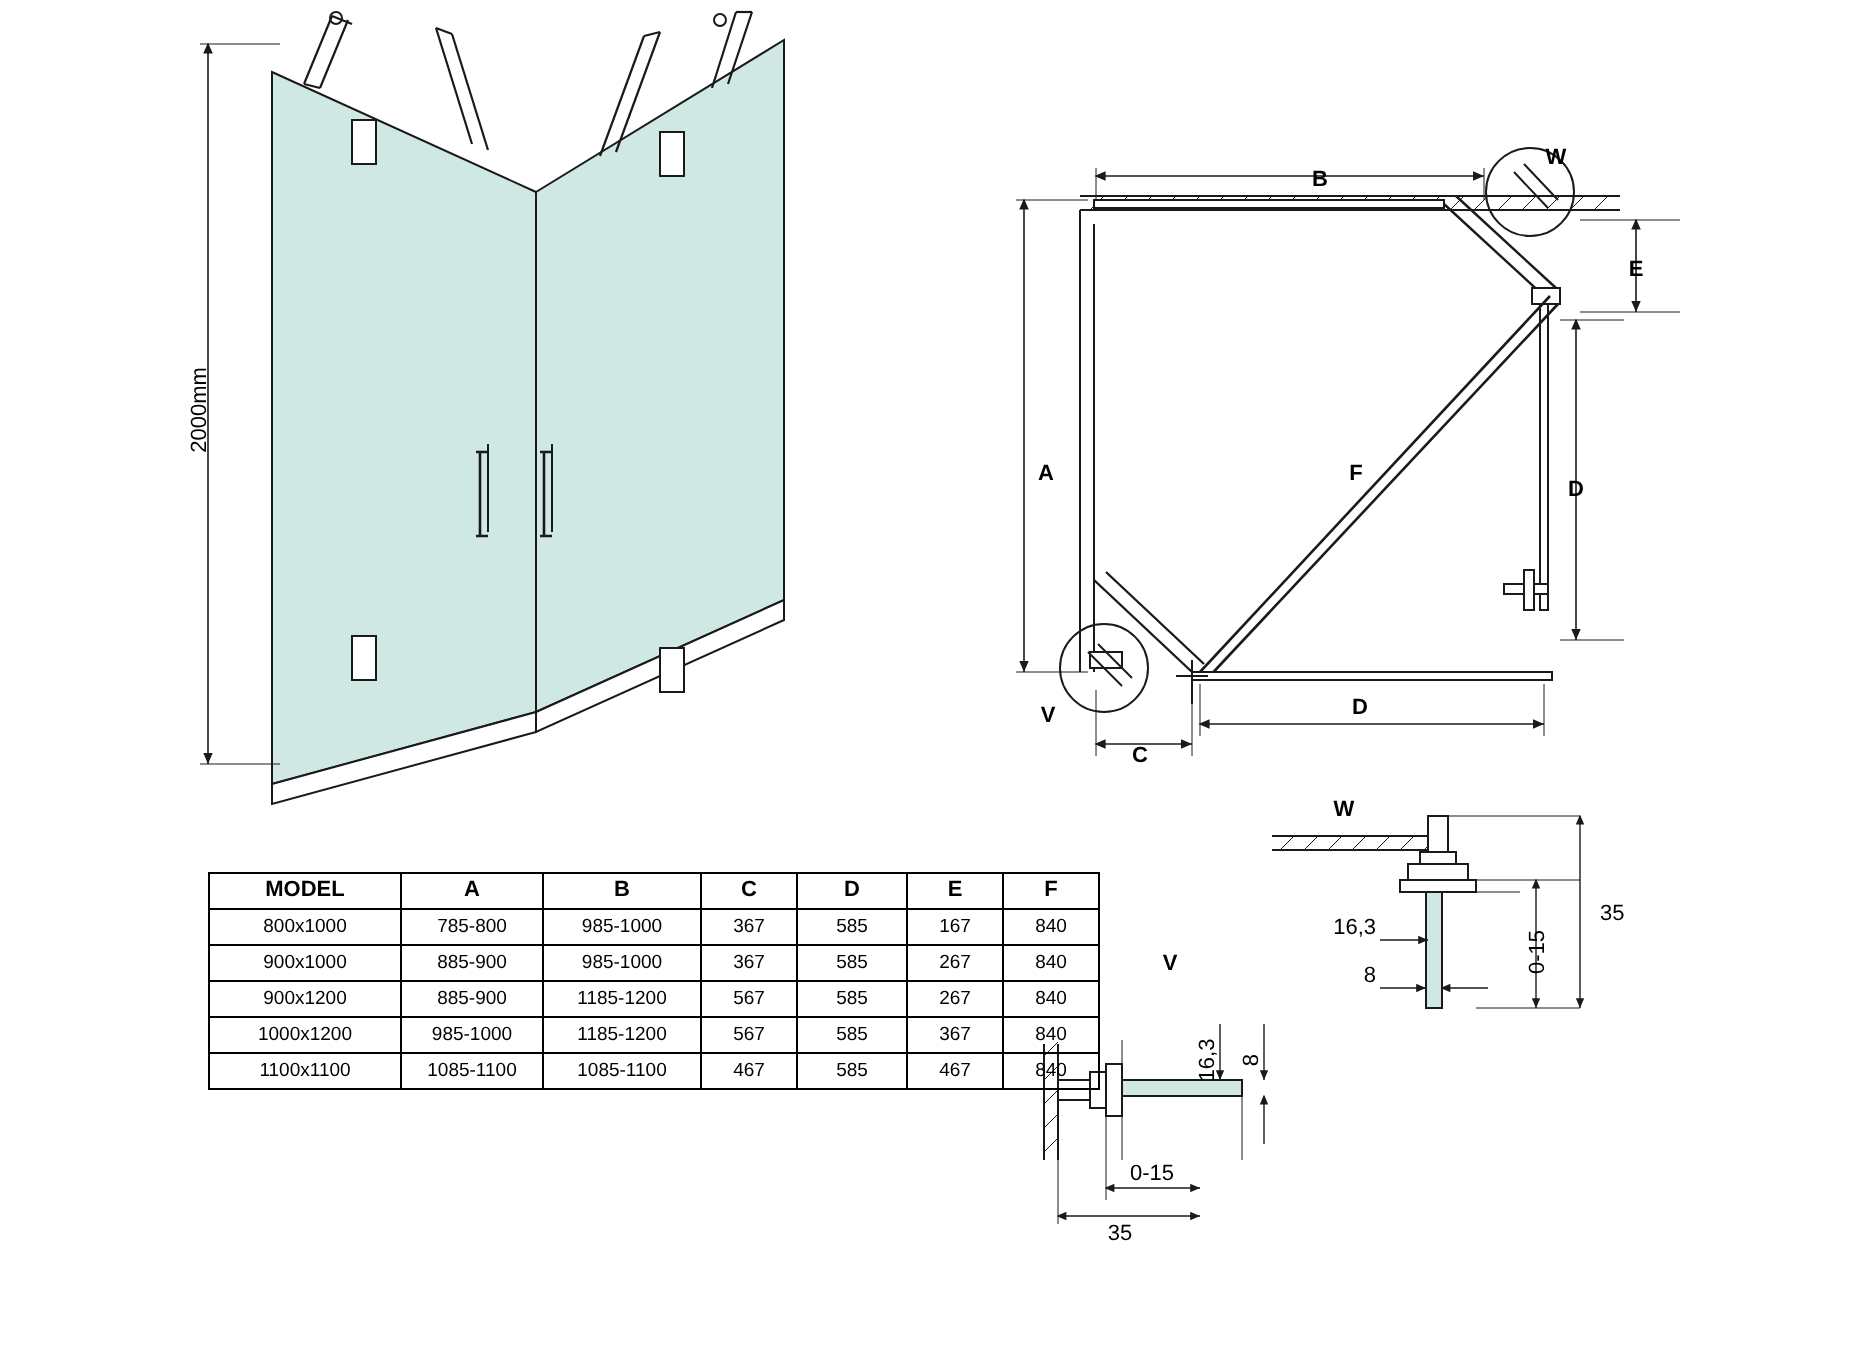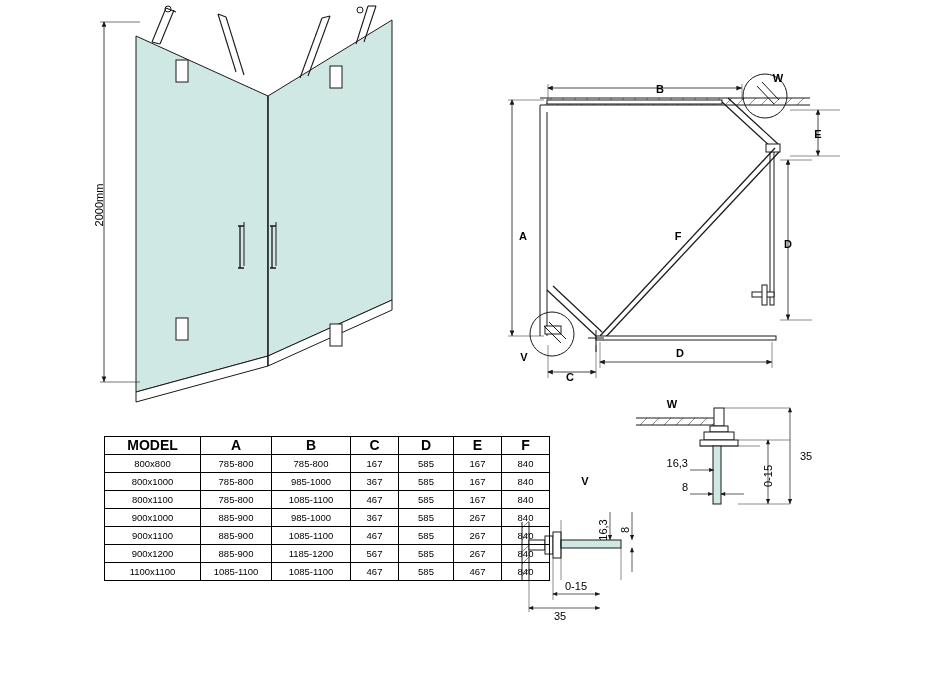--- a/index.html
+++ b/index.html
@@ -21,21 +21,21 @@
     font-size:9.5px;
   }
   .spec-table th,.spec-table td{
     border:1px solid #000;
     text-align:center;
     padding:0;
     height:17px;
     line-height:17px;
     font-weight:normal;
   }
-  .spec-table thead th{font-weight:bold;font-size:14px;}
+  .spec-table thead th{font-weight:bold;font-size:11px;}
   .col-model{width:95px;}
   .col-a{width:70px;}
   .col-b{width:78px;}
   .col-c{width:47px;}
   .col-d{width:54px;}
   .col-e{width:47px;}
   .col-f{width:47px;}
   .lbl{font-family:"Liberation Sans", sans-serif;font-size:11px;}
 </style>
 </head>
@@ -288,74 +288,56 @@
       <th class="col-a">A</th>
       <th class="col-b">B</th>
       <th class="col-c">C</th>
       <th class="col-d">D</th>
       <th class="col-e">E</th>
       <th class="col-f">F</th>
     </tr>
   </thead>
   <tbody id="table-body">
       <tr>
-        <td class="col-model">800x800</td>
-        <td class="col-a">785-800</td>
-        <td class="col-b">785-800</td>
-        <td class="col-c">167</td>
-        <td class="col-d">585</td>
-        <td class="col-e">167</td>
-        <td class="col-f">840</td>
-      </tr>
-      <tr>
         <td class="col-model">800x1000</td>
         <td class="col-a">785-800</td>
         <td class="col-b">985-1000</td>
         <td class="col-c">367</td>
         <td class="col-d">585</td>
         <td class="col-e">167</td>
         <td class="col-f">840</td>
       </tr>
       <tr>
-        <td class="col-model">800x1100</td>
-        <td class="col-a">785-800</td>
-        <td class="col-b">1085-1100</td>
-        <td class="col-c">467</td>
-        <td class="col-d">585</td>
-        <td class="col-e">167</td>
-        <td class="col-f">840</td>
-      </tr>
-      <tr>
         <td class="col-model">900x1000</td>
         <td class="col-a">885-900</td>
         <td class="col-b">985-1000</td>
         <td class="col-c">367</td>
         <td class="col-d">585</td>
         <td class="col-e">267</td>
         <td class="col-f">840</td>
       </tr>
       <tr>
-        <td class="col-model">900x1100</td>
-        <td class="col-a">885-900</td>
-        <td class="col-b">1085-1100</td>
-        <td class="col-c">467</td>
-        <td class="col-d">585</td>
-        <td class="col-e">267</td>
-        <td class="col-f">840</td>
-      </tr>
-      <tr>
         <td class="col-model">900x1200</td>
         <td class="col-a">885-900</td>
         <td class="col-b">1185-1200</td>
         <td class="col-c">567</td>
         <td class="col-d">585</td>
         <td class="col-e">267</td>
         <td class="col-f">840</td>
       </tr>
       <tr>
+        <td class="col-model">1000x1200</td>
+        <td class="col-a">985-1000</td>
+        <td class="col-b">1185-1200</td>
+        <td class="col-c">567</td>
+        <td class="col-d">585</td>
+        <td class="col-e">367</td>
+        <td class="col-f">840</td>
+      </tr>
+      <tr>
         <td class="col-model">1100x1100</td>
         <td class="col-a">1085-1100</td>
         <td class="col-b">1085-1100</td>
         <td class="col-c">467</td>
         <td class="col-d">585</td>
         <td class="col-e">467</td>
         <td class="col-f">840</td>
       </tr>
     </tbody>
 </table>

